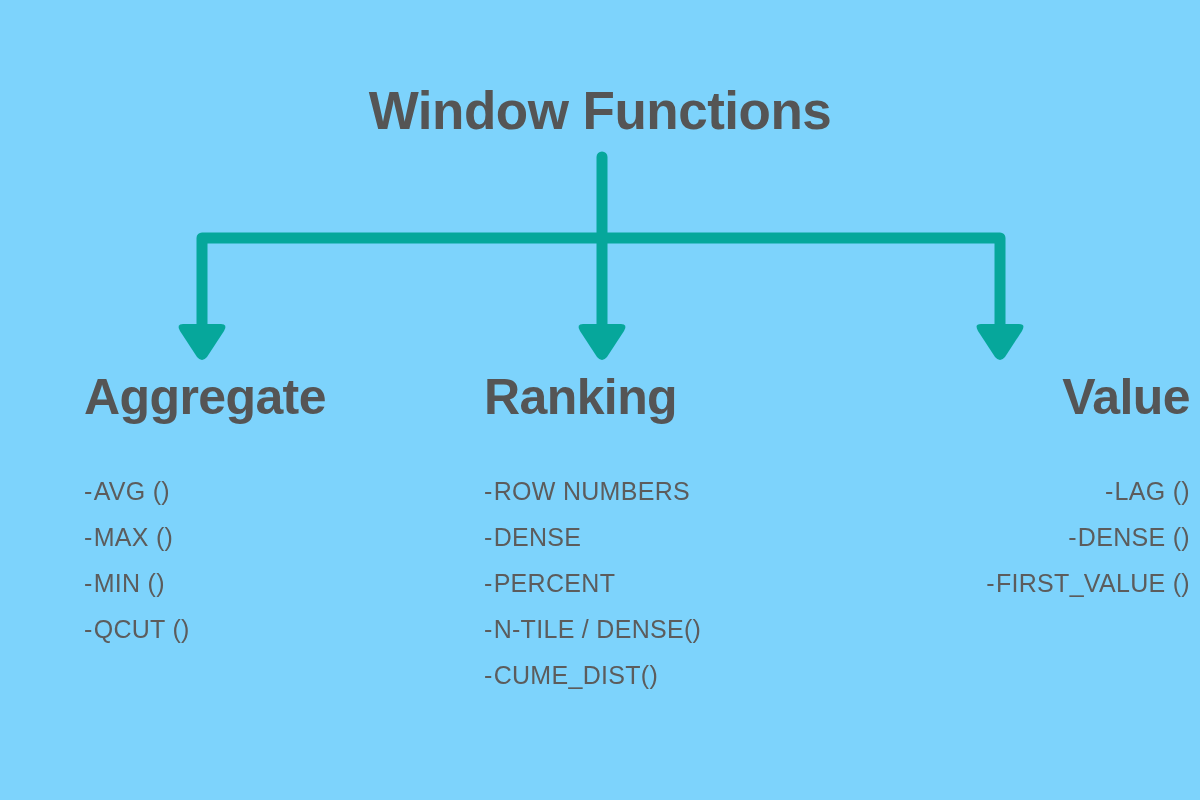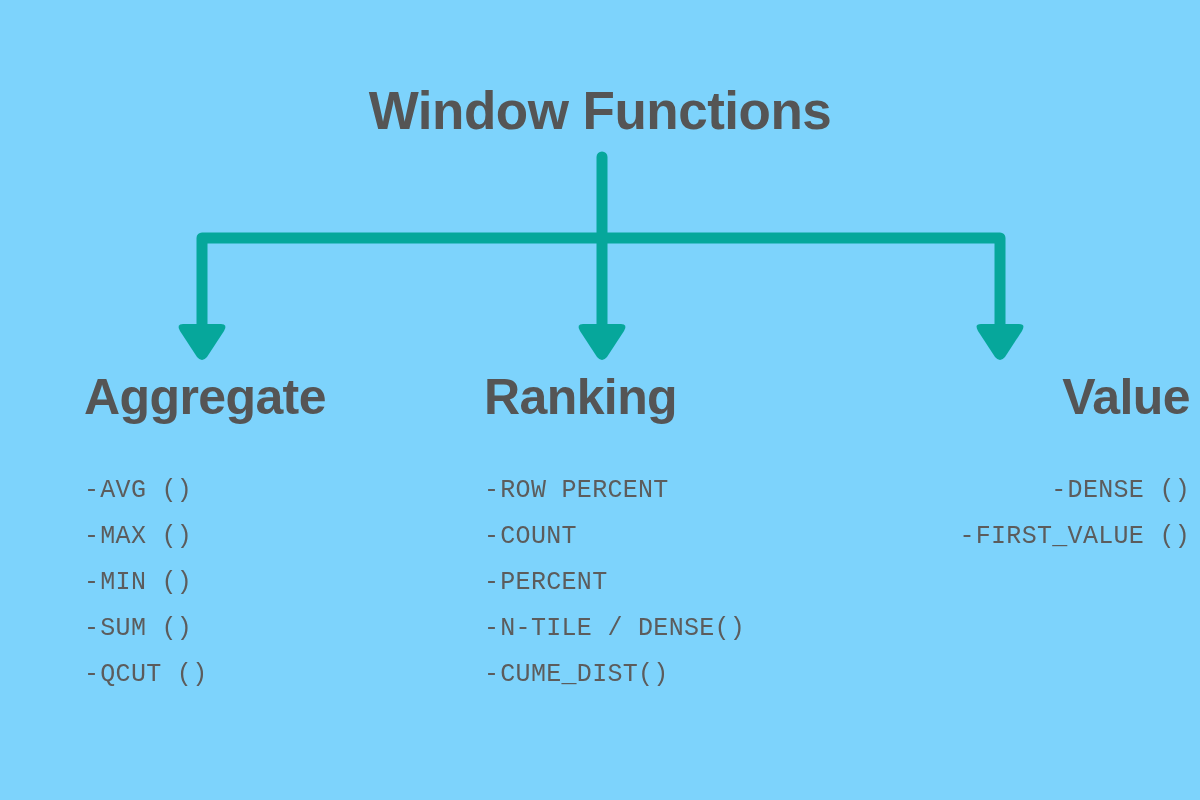--- a/index.html
+++ b/index.html
@@ -61,21 +61,20 @@
     color: #555555;
     line-height: 1.0;
     margin: 0 0 46px 0;
     white-space: nowrap;
   }
 
   .item-list {
     list-style: none;
     margin: 0;
     padding: 0;
-    font-family: Liberation Mono, monospace;
   }
   .item-list li {
     font-size: 25px;
     font-weight: 300;
     color: #5c5c5c;
     line-height: 46px;
     letter-spacing: 0.3px;
     white-space: nowrap;
   }
   .item-dash {
@@ -103,37 +102,37 @@
       <path d="M 981 324 L 1019 324 Q 1026 324 1022 331 L 1005 357 Q 1000 363 995 357 L 978 331 Q 974 324 981 324 Z" fill="#06A79B"></path>
     </g>
   </svg>
 
   <div class="branch" id="branch-aggregate">
     <div class="branch-heading">Aggregate</div>
     <ul class="item-list">
       <li><span class="item-dash">-</span><span>AVG ()</span></li>
       <li><span class="item-dash">-</span><span>MAX ()</span></li>
       <li><span class="item-dash">-</span><span>MIN ()</span></li>
-      <li><span class="item-dash">-</span><span>SUM ()</span></li>
       <li><span class="item-dash">-</span><span>QCUT ()</span></li>
     </ul>
   </div>
 
   <div class="branch" id="branch-ranking">
     <div class="branch-heading">Ranking</div>
     <ul class="item-list">
-      <li><span class="item-dash">-</span><span>ROW PERCENT</span></li>
-      <li><span class="item-dash">-</span><span>COUNT</span></li>
+      <li><span class="item-dash">-</span><span>ROW NUMBERS</span></li>
+      <li><span class="item-dash">-</span><span>DENSE</span></li>
       <li><span class="item-dash">-</span><span>PERCENT</span></li>
       <li><span class="item-dash">-</span><span>N-TILE / DENSE()</span></li>
       <li><span class="item-dash">-</span><span>CUME_DIST()</span></li>
     </ul>
   </div>
 
   <div class="branch" id="branch-value">
     <div class="branch-heading">Value</div>
     <ul class="item-list">
+      <li><span class="item-dash">-</span><span>LAG ()</span></li>
       <li><span class="item-dash">-</span><span>DENSE ()</span></li>
       <li><span class="item-dash">-</span><span>FIRST_VALUE ()</span></li>
     </ul>
   </div>
 
 </div>
 
 </body></html>

